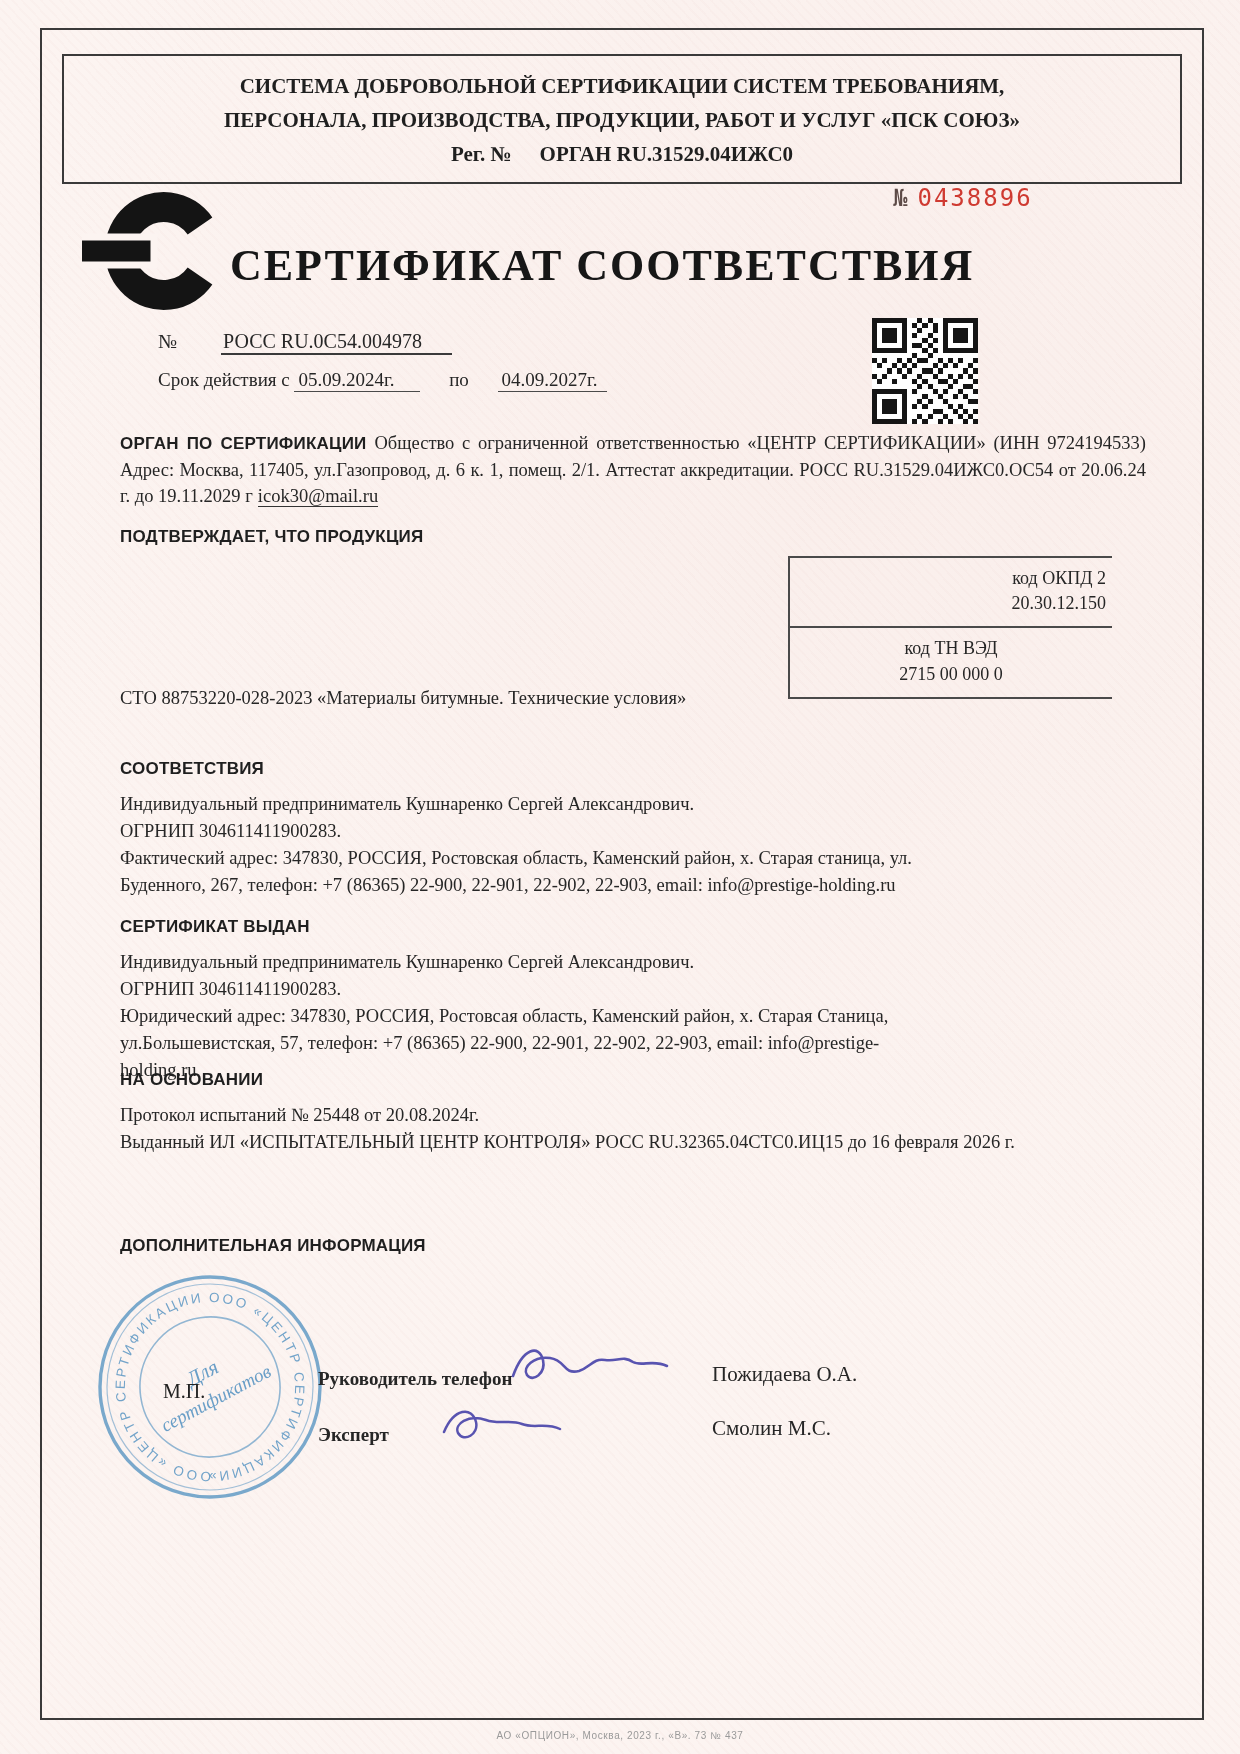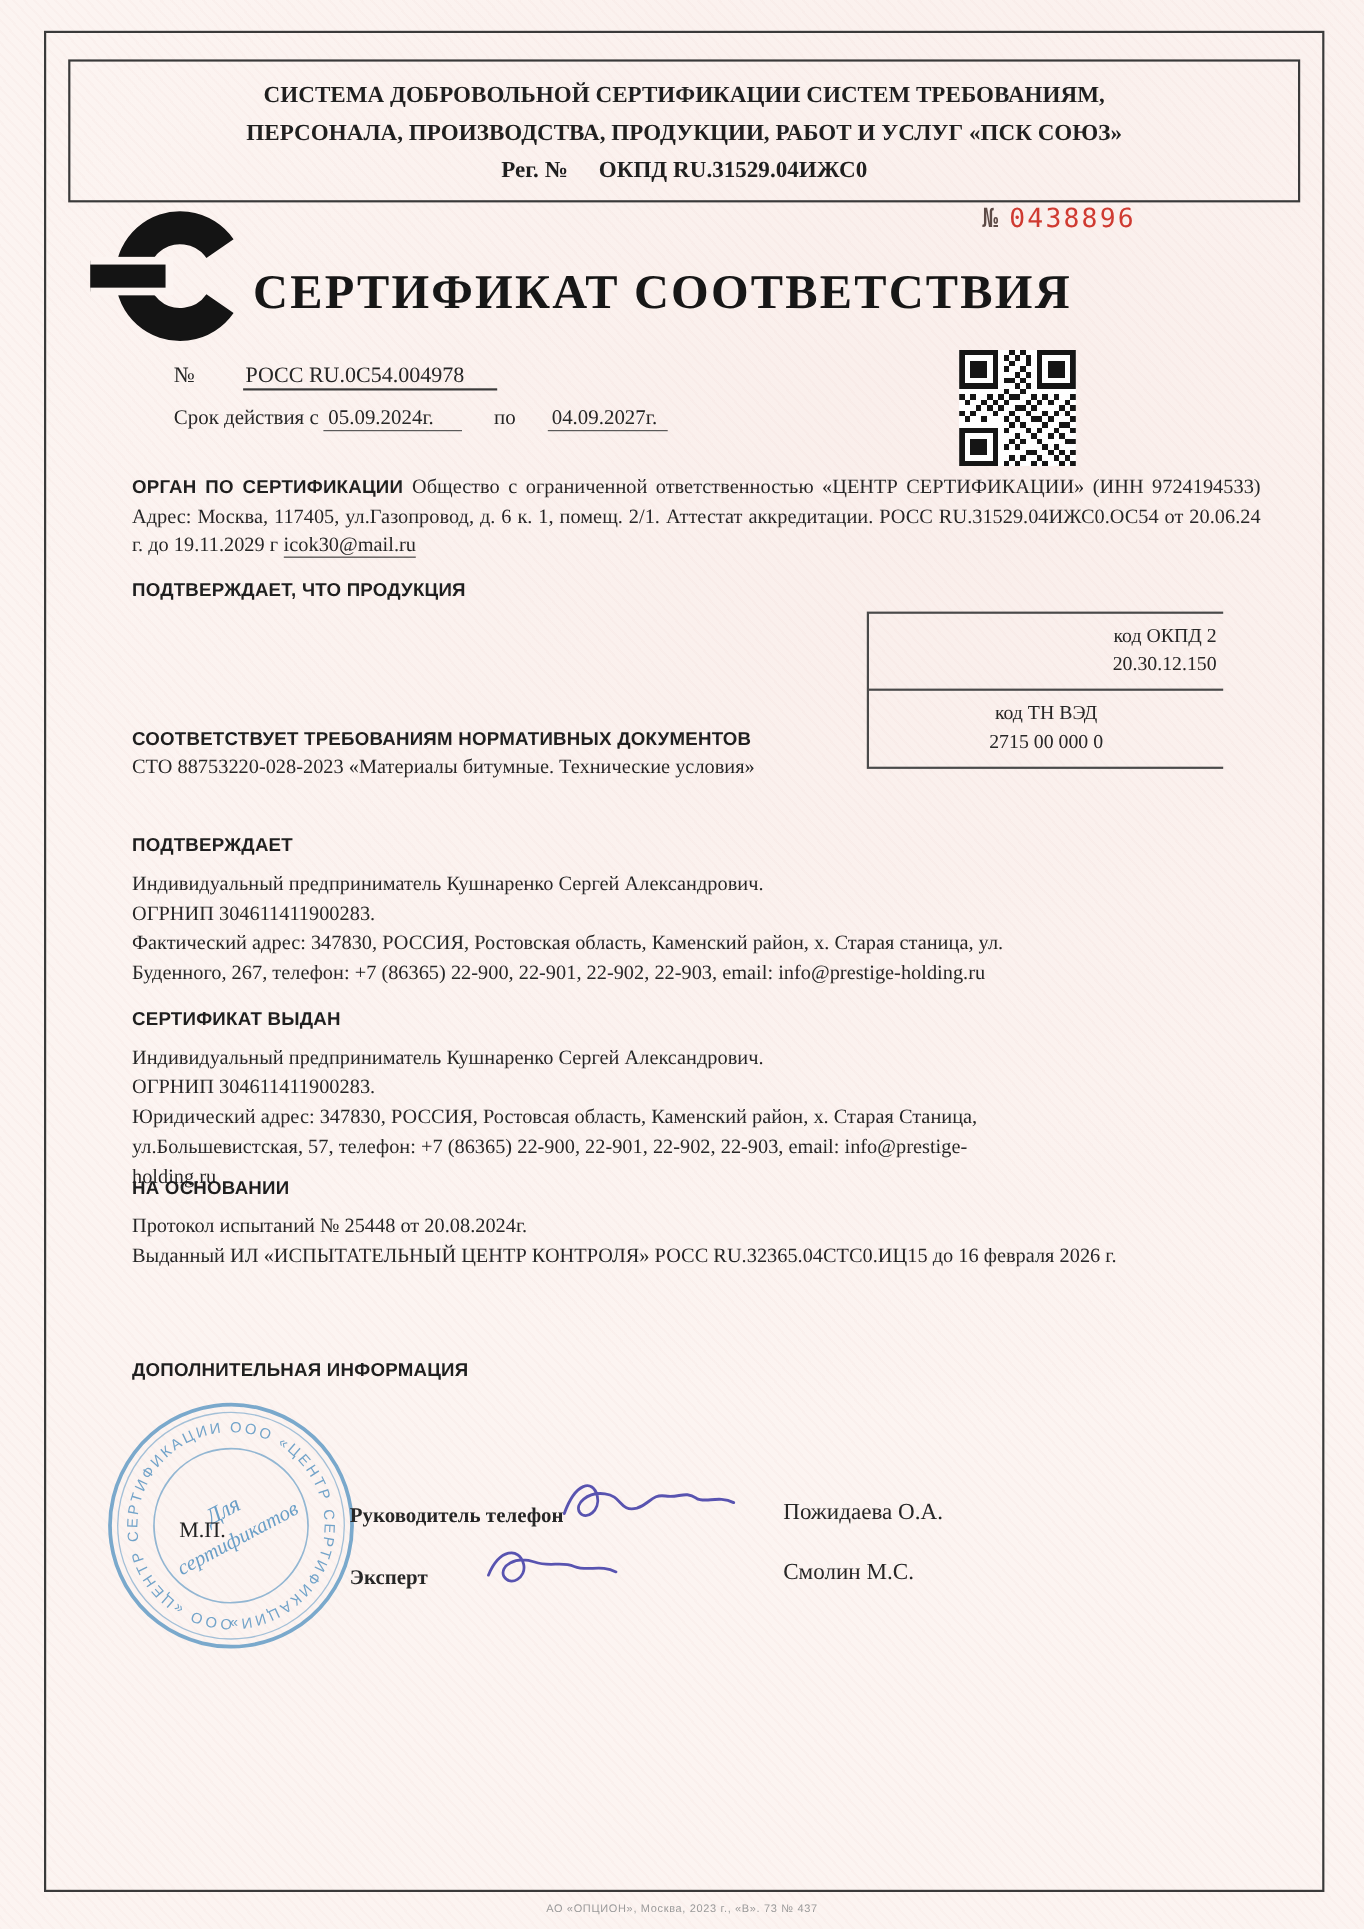--- a/index.html
+++ b/index.html
@@ -62,21 +62,21 @@
 </head>
 <body>
 
 <div class="page">
   <div class="frame"></div>
 
   <div class="header-box">
     <div>СИСТЕМА ДОБРОВОЛЬНОЙ СЕРТИФИКАЦИИ СИСТЕМ ТРЕБОВАНИЯМ,</div>
     <div>ПЕРСОНАЛА, ПРОИЗВОДСТВА, ПРОДУКЦИИ, РАБОТ И УСЛУГ «ПСК СОЮЗ»</div>
     <div class="reg-line">
-      <span>Рег. №</span><span>ОКПД  RU.31529.04ИЖС0</span>
+      <span>Рег. №</span><span>ОРГАН  RU.31529.04ИЖС0</span>
     </div>
   </div>
 
   <div class="blank-no">
     <span class="no-label">№</span><span class="no-digits">0438896</span>
   </div>
 
   <div class="logo">
     <svg width="142" height="122" viewBox="0 0 142 122" aria-hidden="true">
       <path d="M118 36 A 44 44 0 1 0 118 86" fill="none" stroke="#141414" stroke-width="30"></path>
@@ -129,25 +129,24 @@
     <div class="codes-cell top">
       <div>код ОКПД 2</div>
       <div>20.30.12.150</div>
     </div>
     <div class="codes-cell">
       <div>код ТН ВЭД</div>
       <div>2715 00 000 0</div>
     </div>
   </div>
 
-  <div class="slabel standards-label">СООТВЕТСТВУЕТ ТРЕБОВАНИЯМ НОРМАТИВНЫХ ДОКУМЕНТОВ</div>
   <div class="standards-text">СТО 88753220-028-2023 «Материалы битумные. Технические условия»</div>
 
   <div class="block blk-manufacturer">
-    <span class="slabel">ПОДТВЕРЖДАЕТ</span>
+    <span class="slabel">СООТВЕТСТВИЯ</span>
     <div>Индивидуальный предприниматель Кушнаренко Сергей Александрович.</div>
     <div>ОГРНИП 304611411900283.</div>
     <div>Фактический адрес: 347830, РОССИЯ, Ростовская область, Каменский район, х. Старая станица, ул. Буденного, 267, телефон: +7 (86365) 22-900, 22-901, 22-902, 22-903, email: info@prestige-holding.ru</div>
   </div>
 
   <div class="block blk-issued">
     <span class="slabel">СЕРТИФИКАТ ВЫДАН</span>
     <div>Индивидуальный предприниматель Кушнаренко Сергей Александрович.</div>
     <div>ОГРНИП 304611411900283.</div>
     <div>Юридический адрес: 347830, РОССИЯ, Ростовсая область, Каменский район, х. Старая Станица, ул.Большевистская, 57, телефон: +7 (86365) 22-900, 22-901, 22-902, 22-903, email: info@prestige-holding.ru</div>

